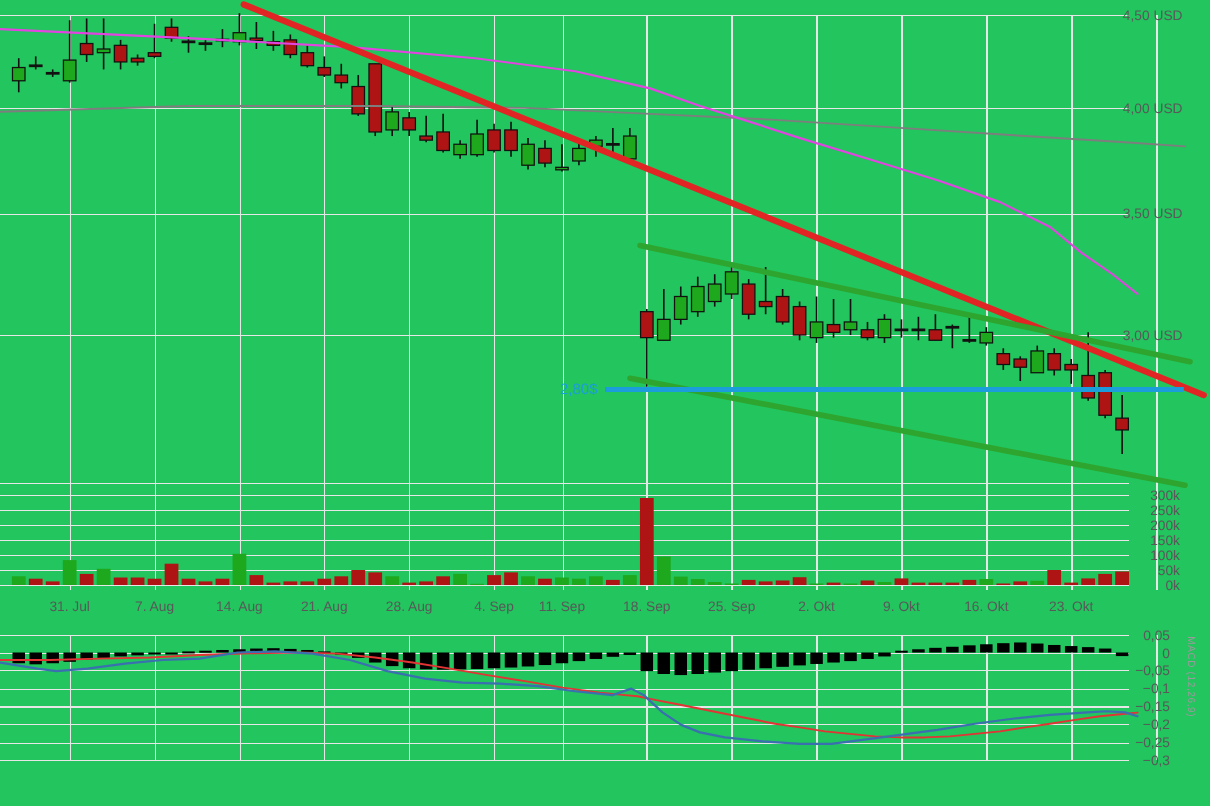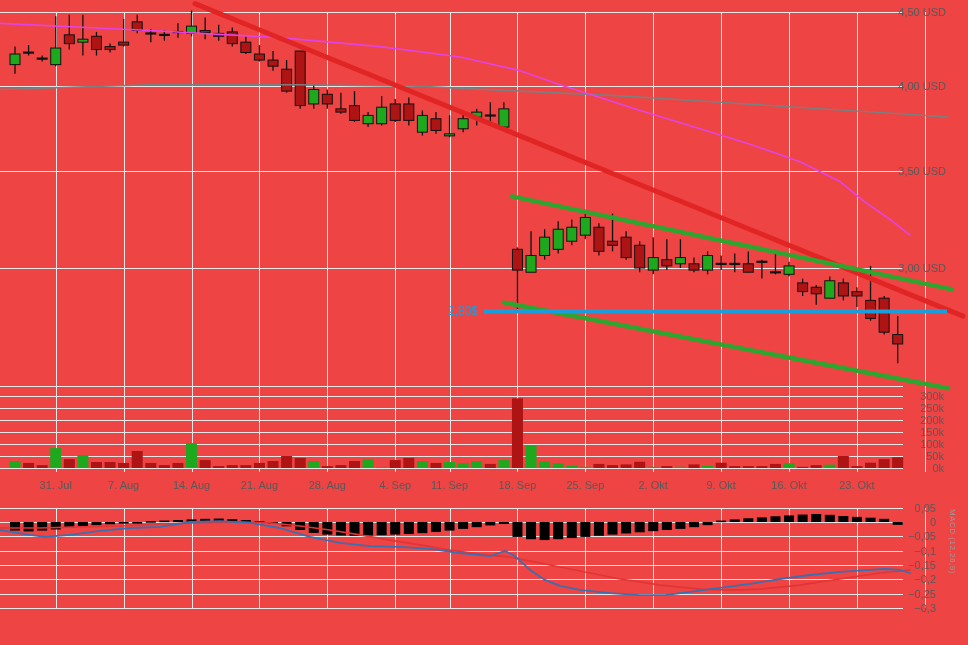--- a/index.html
+++ b/index.html
@@ -1,16 +1,16 @@
 <!DOCTYPE html>
 <html><head>
 <meta charset="utf-8">
 <style>
   html,body{margin:0;padding:0;background:#fff;}
-  .stage{position:relative;width:968px;height:645px;background:#ef4444;overflow:hidden;
+  .stage{position:relative;width:968px;height:645px;background:#22c55e;overflow:hidden;
          font-family:"Liberation Sans",sans-serif;}
   svg{position:absolute;left:0;top:0;}
   text{font-family:"Liberation Sans",sans-serif;}
   .axis-label{font-size:11px;fill:#595959;}
   .hline-label{font-size:12px;fill:#1c9ddb;}
   .macd-title{font-size:8px;fill:#9a9a9a;letter-spacing:0.5px;}
 </style>
 </head>
 <body>
 

